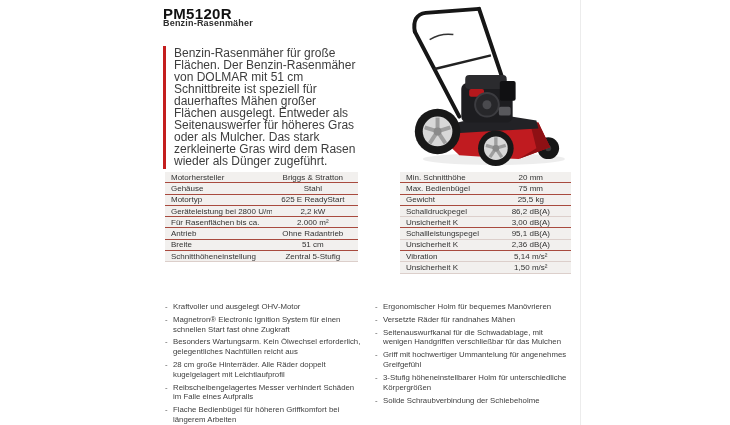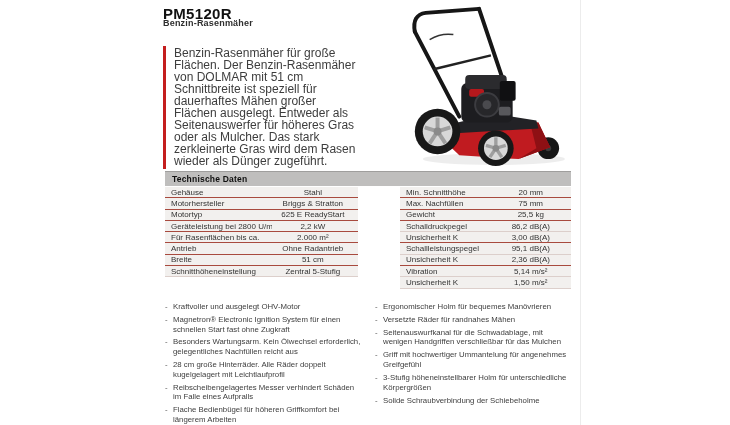--- a/index.html
+++ b/index.html
@@ -106,35 +106,34 @@
       <line x1="97" y1="150" x2="97" y2="139"></line>
       <line x1="97" y1="150" x2="107" y2="147"></line>
       <line x1="97" y1="150" x2="103" y2="159"></line>
       <line x1="97" y1="150" x2="91" y2="159"></line>
       <line x1="97" y1="150" x2="87" y2="147"></line>
     </g>
     <circle cx="97" cy="150" r="3.4" fill="#8a8a8a"></circle>
   </svg>
 
   <div class="specs">
-    <div class="specs-header">Technische Daten</div>
     <div class="specs-cols">
       <div class="specs-col left">
 
           <div class="spec-row div-strong">
+            <span class="spec-label">Motorhersteller</span>
+            <span class="spec-value">Briggs &amp; Stratton</span>
+          </div>
+
+          <div class="spec-row div-strong">
             <span class="spec-label">Gehäuse</span>
             <span class="spec-value">Stahl</span>
           </div>
 
           <div class="spec-row div-strong">
-            <span class="spec-label">Motorhersteller</span>
-            <span class="spec-value">Briggs &amp; Stratton</span>
-          </div>
-
-          <div class="spec-row div-strong">
             <span class="spec-label">Motortyp</span>
             <span class="spec-value">625 E ReadyStart</span>
           </div>
 
 
           <div class="spec-row div-strong">
             <span class="spec-label">Geräteleistung bei 2800 U/min</span>
             <span class="spec-value">2,2 kW</span>
           </div>
 
@@ -159,21 +158,21 @@
           </div>
         </div>
       <div class="specs-col right">
 
           <div class="spec-row div-strong">
             <span class="spec-label">Min. Schnitthöhe</span>
             <span class="spec-value">20 mm</span>
           </div>
 
           <div class="spec-row div-strong">
-            <span class="spec-label">Max. Nachfüllen</span>
+            <span class="spec-label">Max. Bedienbügel</span>
             <span class="spec-value">75 mm</span>
           </div>
 
           <div class="spec-row div-strong">
             <span class="spec-label">Gewicht</span>
             <span class="spec-value">25,5 kg</span>
           </div>
 
           <div class="spec-row div-light">
             <span class="spec-label">Schalldruckpegel</span>

